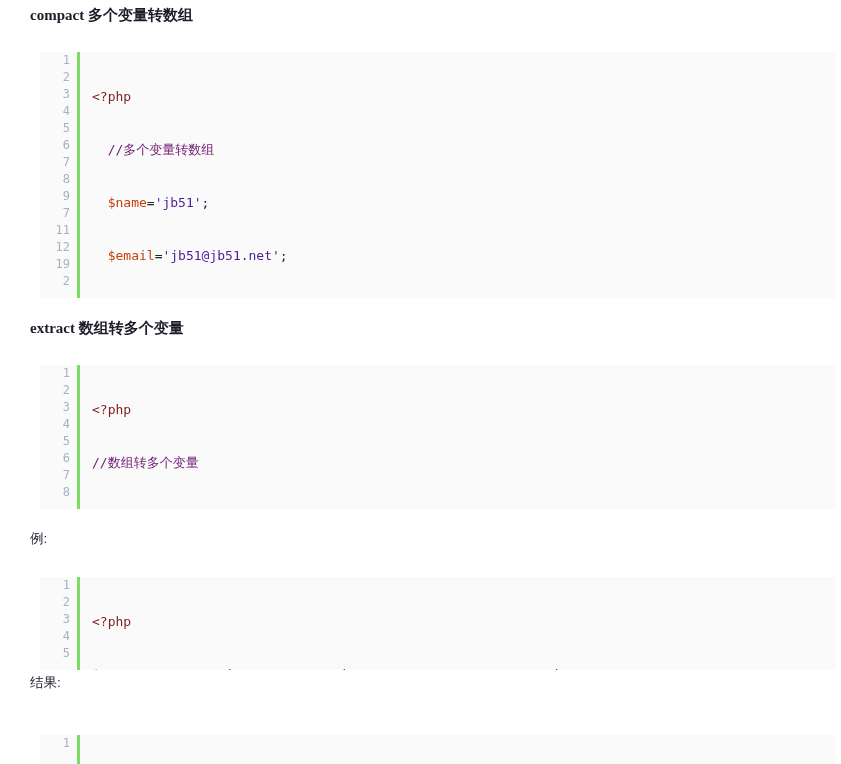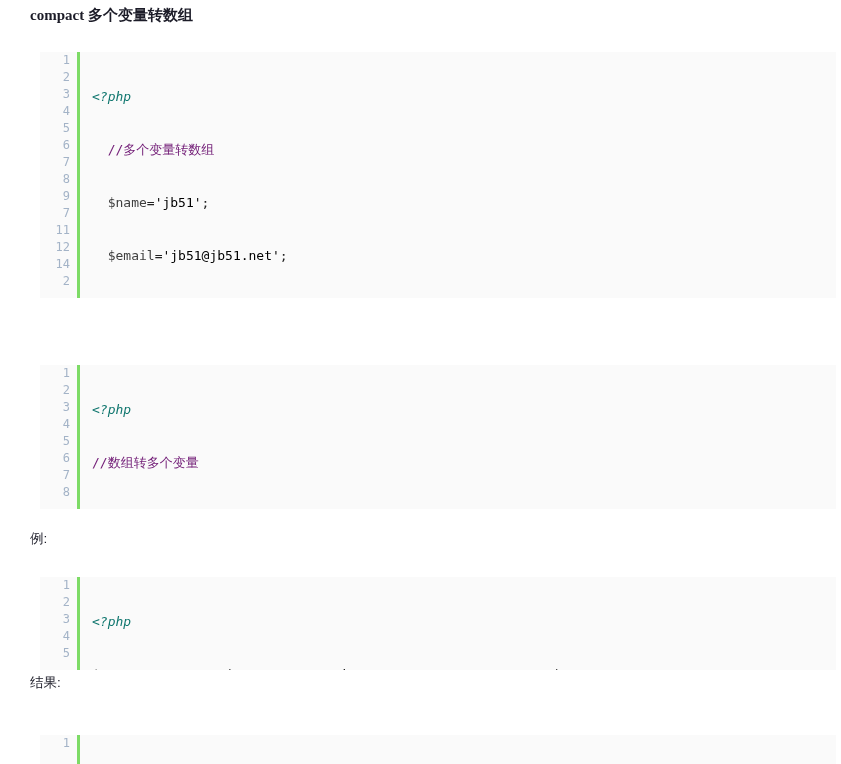--- a/index.html
+++ b/index.html
@@ -77,23 +77,23 @@
   .codearea .cl {
     display: block;
     font-family: "DejaVu Sans Mono", "Liberation Mono", monospace;
     font-size: 13px;
     line-height: 17px;
     color: #222222;
     white-space: pre;
   }
 
   
-  .t-plain  { color: #0f766e; font-style: italic; }
-  .t-var    { color: #404040; }
-  .t-str    { color: #000000; }
+  .t-plain  { color: #7f1d1d; }
+  .t-var    { color: #c2410c; }
+  .t-str    { color: #4c1d95; }
   .t-com    { color: #701a75; }
   .t-kw     { color: #1a4fd1; font-weight: bold; }
   .t-punct  { color: #222222; }
 
   
   .abs { position: absolute; }
 </style>
 </head>
 <body>
 
@@ -113,21 +113,21 @@
           <span class="ln">3</span>
           <span class="ln">4</span>
           <span class="ln">5</span>
           <span class="ln">6</span>
           <span class="ln">7</span>
           <span class="ln">8</span>
           <span class="ln">9</span>
           <span class="ln">7</span>
           <span class="ln">11</span>
           <span class="ln">12</span>
-          <span class="ln">14</span>
+          <span class="ln">19</span>
           <span class="ln">2</span>
         </td>
         <td class="codearea">
           <span class="cl" aria-label="&lt;?php"><span class="t-plain">&lt;?php</span></span>
           <span class="cl" aria-label="  //多个变量转数组"><span class="t-plain">  </span><span class="t-com">//多个变量转数组</span></span>
           <span class="cl" aria-label="  $name='jb51';"><span class="t-plain">  </span><span class="t-var">$name</span><span class="t-punct">=</span><span class="t-str">'jb51'</span><span class="t-punct">;</span></span>
           <span class="cl" aria-label="  $email='jb51@jb51.net';"><span class="t-plain">  </span><span class="t-var">$email</span><span class="t-punct">=</span><span class="t-str">'jb51@jb51.net'</span><span class="t-punct">;</span></span>
           
           
           
@@ -137,20 +137,23 @@
           
           
           
           
         </td>
       </tr>
     </tbody>
       </table>
   </div>
 
+  <div class="abs heading" style="left:12px; top:319px;">
+    <span>extract 数组转多个变量</span>
+  </div>
 
   <div class="abs codeblock" id="cb-extract" style="left:22px; top:365px; width:796px; height:144px;">
     <table class="code-table">
       <tbody>
           <tr>
         <td class="gutter">
           <span class="ln">1</span>
           <span class="ln">2</span>
           <span class="ln">3</span>
           <span class="ln">4</span>

